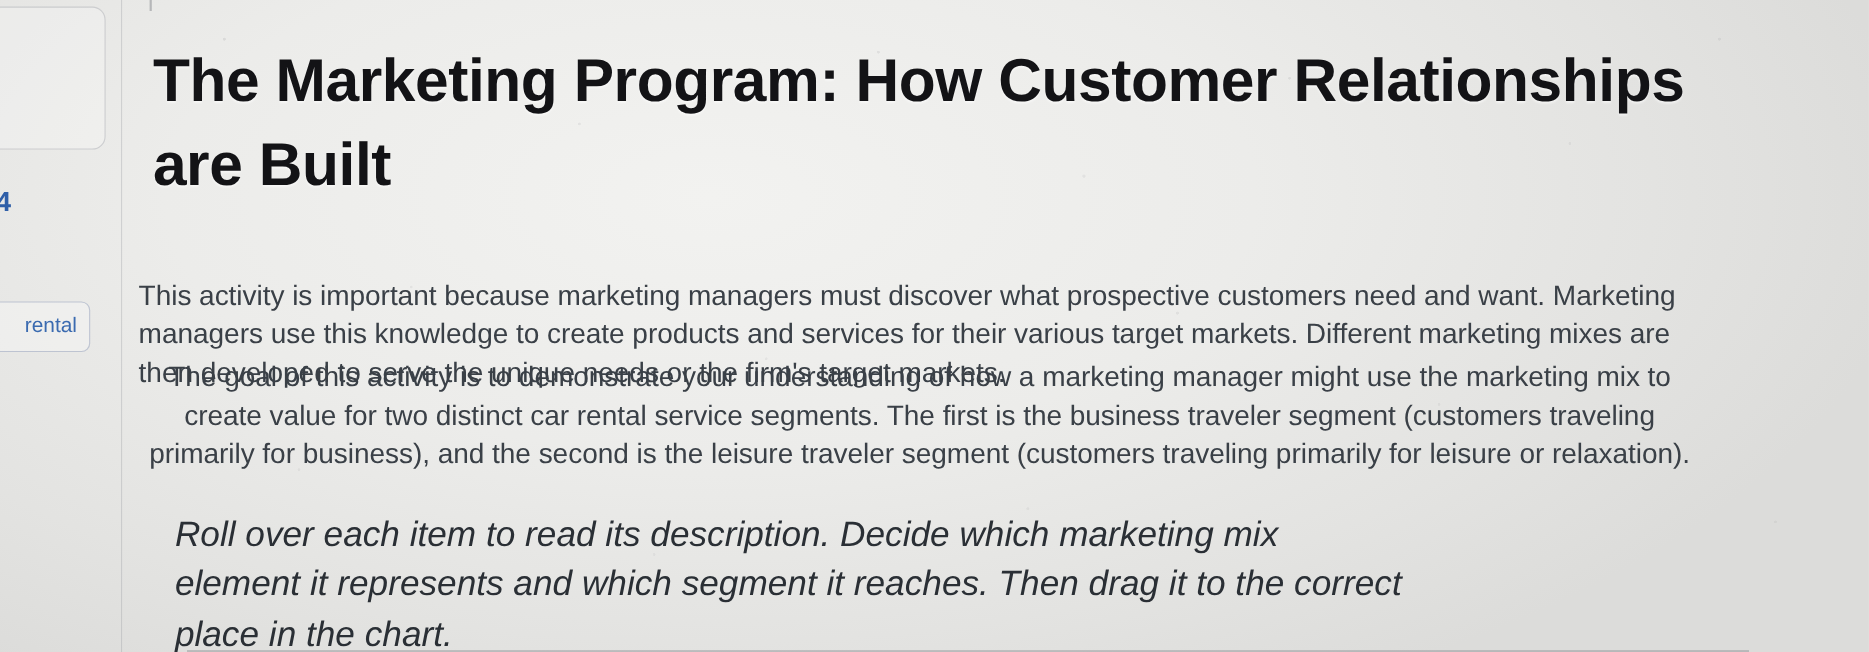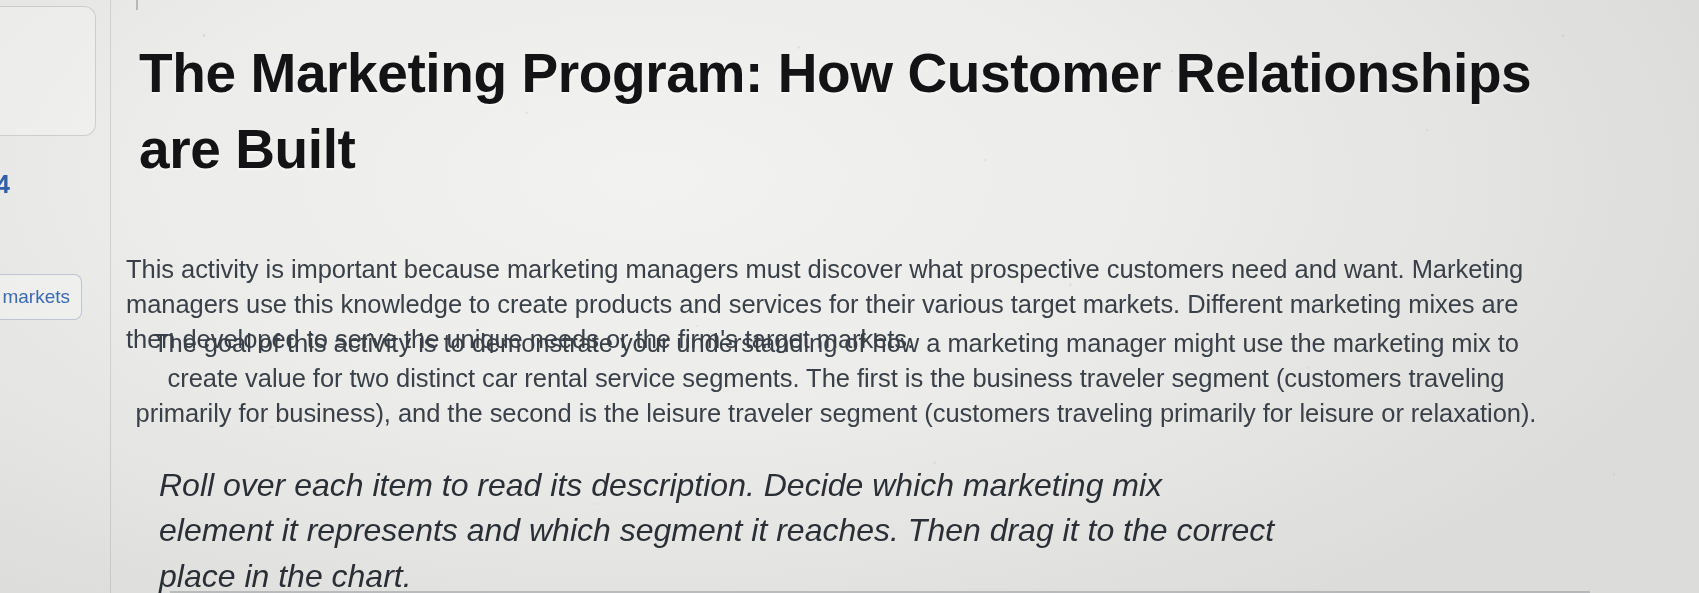--- a/index.html
+++ b/index.html
@@ -185,21 +185,21 @@
 <div id="left-rail">
   <div class="rail-divider"></div>
 
   <div id="chapter-chip">
     
   </div>
 
   <span id="page-count">34</span>
 
   <div id="references-button">
-    <span id="references-label">markets</span>
+    <span id="references-label">rental</span>
   </div>
 </div>
 
 <div id="content">
 
   <h1 id="activity-title">The Marketing Program: How Customer Relationships are Built</h1>
 
   <p id="intro-paragraph" class="body-paragraph">This activity is important because marketing managers must discover what prospective customers need and want. Marketing managers use this knowledge to create products and services for their various target markets. Different marketing mixes are then developed to serve the unique needs or the firm's target markets.</p>
 
   <p id="goal-paragraph" class="body-paragraph">The goal of this activity is to demonstrate your understanding of how a marketing manager might use the marketing mix to create value for two distinct car rental service segments. The first is the business traveler segment (customers traveling primarily for business), and the second is the leisure traveler segment (customers traveling primarily for leisure or relaxation).</p>

